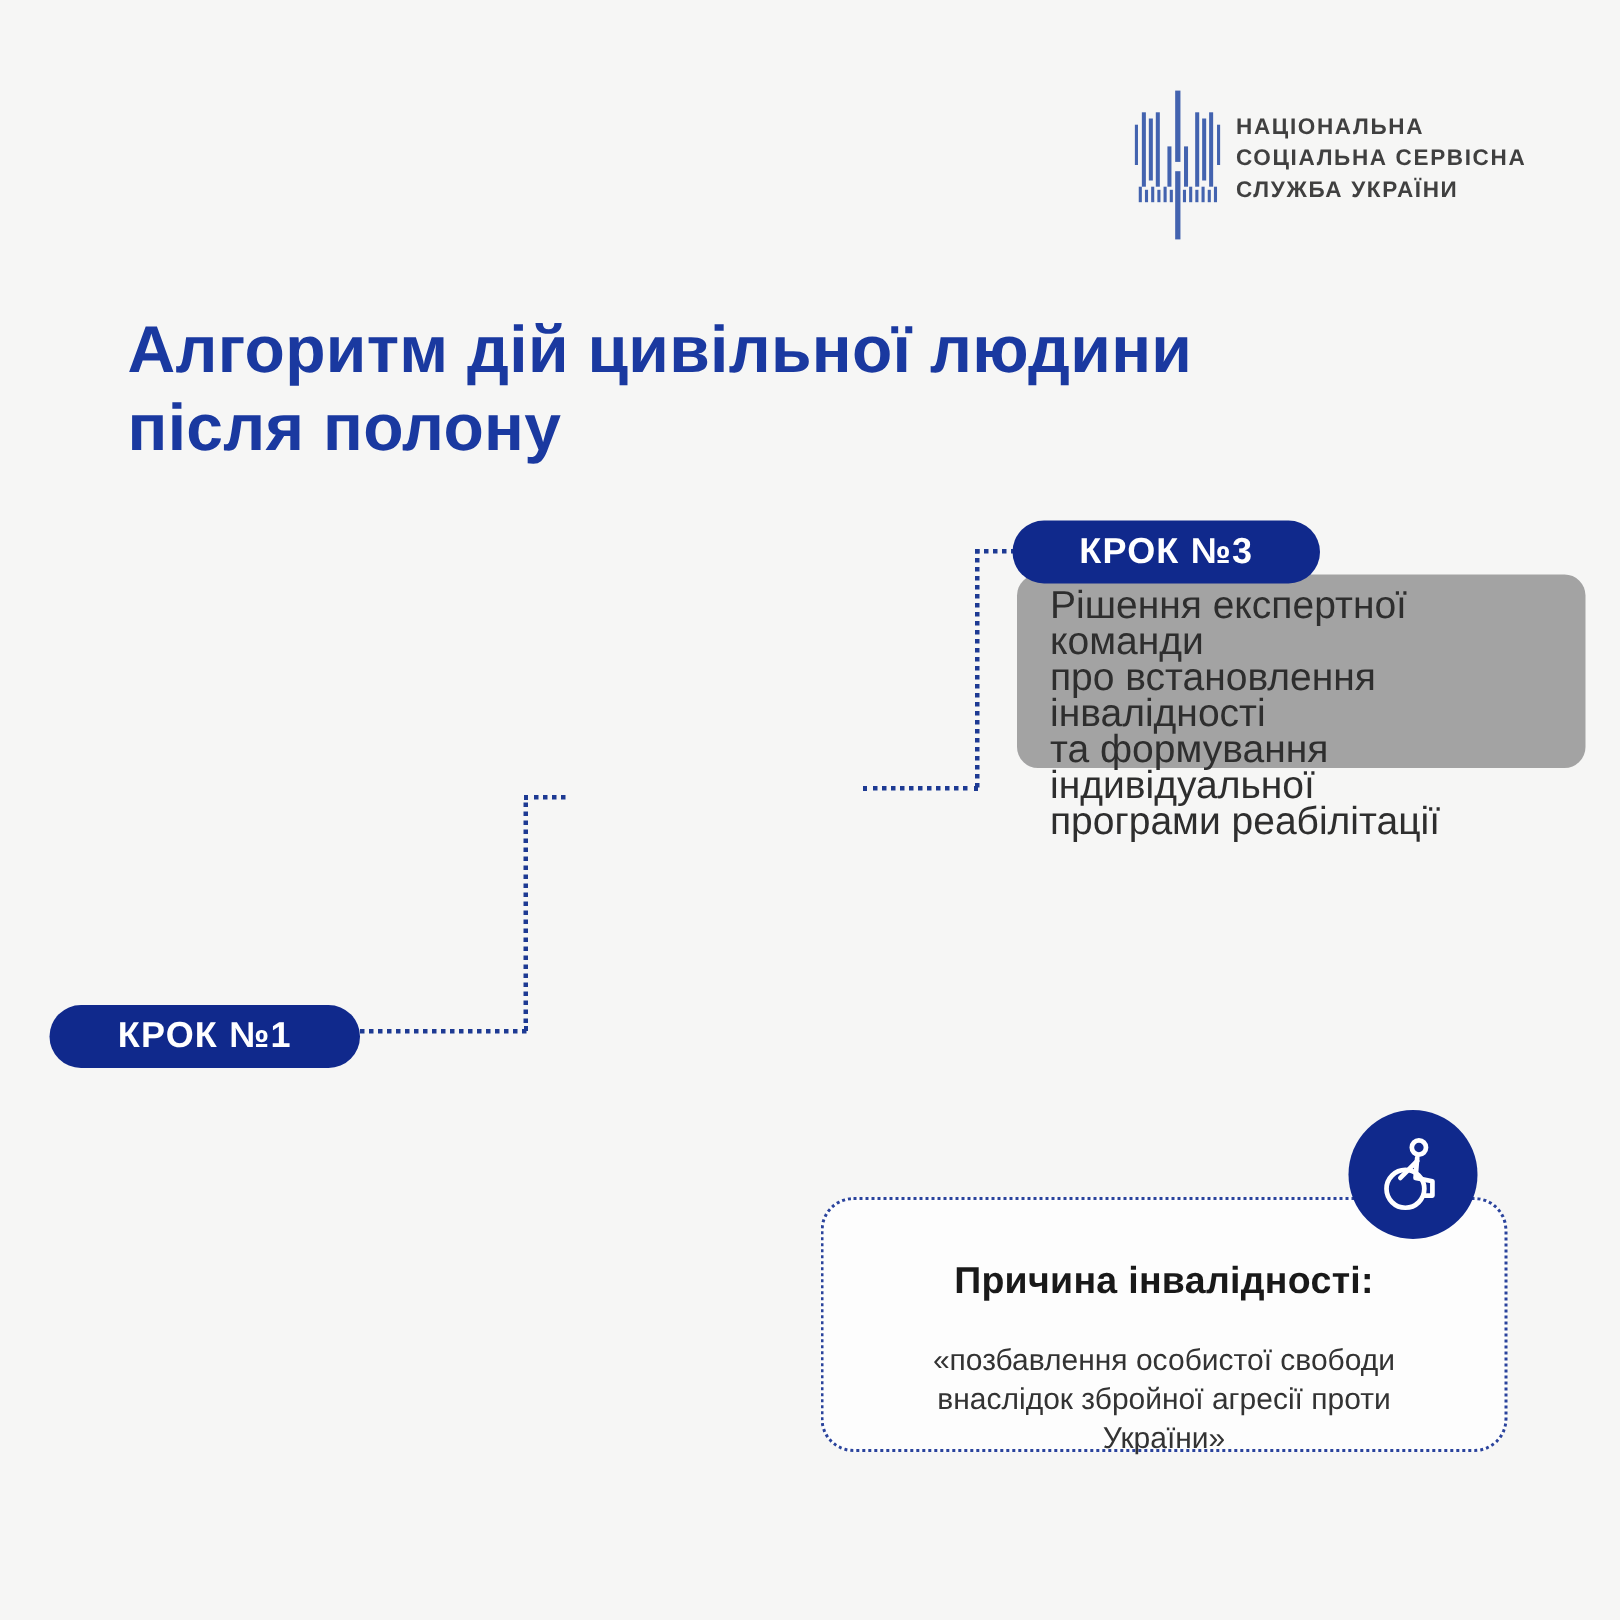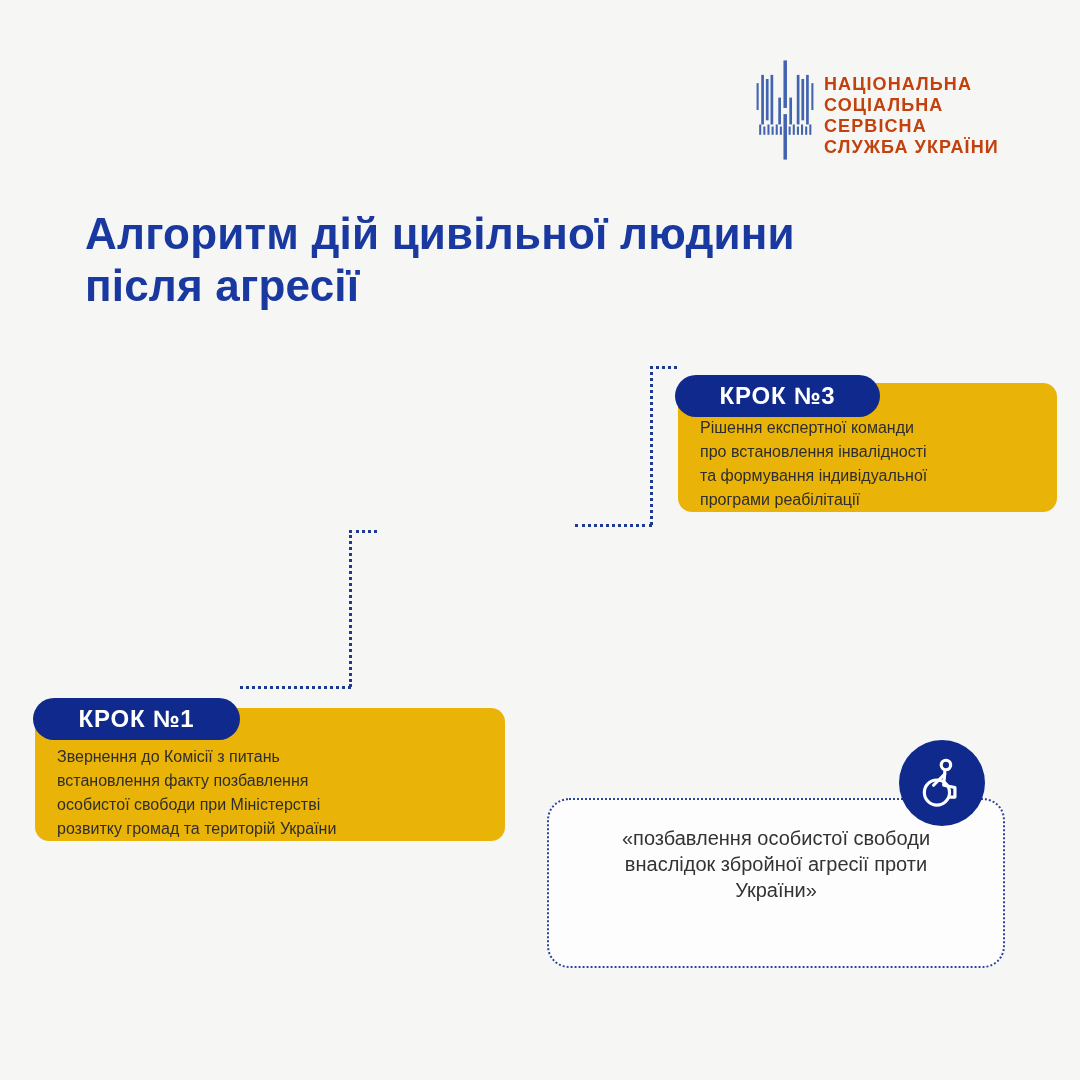--- a/index.html
+++ b/index.html
@@ -8,41 +8,41 @@
     background:#f6f6f5;overflow:hidden;
     font-family:"Liberation Sans",sans-serif;
   }
   .pre{white-space:pre-line;}
 
   
   .logo-wrap{position:absolute;left:750px;top:56px;width:300px;height:110px;}
   .trident{position:absolute;left:4px;top:4px;width:62px;height:100px;}
   .logo-text{
     position:absolute;left:74px;top:18px;width:226px;
-    color:#c2410c;font-size:18px;line-height:21px;font-weight:700;
+    color:#404040;font-size:15px;line-height:21px;font-weight:700;
     letter-spacing:1.1px;
   }
 
   
   .title{
     position:absolute;left:85px;top:208px;width:880px;
     color:#1a39a0;font-size:44px;line-height:52px;font-weight:700;
     letter-spacing:0.2px;margin:0;
   }
 
   
   .badge{
     position:absolute;height:42px;border-radius:21px;background:#10298c;
     color:#ffffff;font-weight:700;font-size:24px;letter-spacing:0.8px;
-    display:flex;align-items:center;justify-content:center;z-index:3;margin-top:28px;
+    display:flex;align-items:center;justify-content:center;z-index:3;
   }
   .stepbox{
-    position:absolute;background:#eab308;border-radius:14px;
-    color:#2e2e2e;font-size:16px;line-height:24px;z-index:2;
-    display:flex;align-items:flex-end;
+    position:absolute;background:#a3a3a3;border-radius:14px;
+    color:#2e2e2e;font-size:26px;line-height:24px;z-index:2;
+    display:flex;align-items:flex-start;
   }
   .stepbox .inner{padding:0 22px;width:100%;}
 
   .badge-3{left:675px;top:347px;width:205px;}
   .box-3  {left:678px;top:383px;width:379px;height:129px;padding-top:8px;box-sizing:border-box;}
   .badge-2{left:375px;top:512px;width:198px;}
   .box-2  {left:367px;top:547px;width:443px;height:108px;padding-top:7px;box-sizing:border-box;}
   .badge-1{left:33px;top:670px;width:207px;}
   .box-1  {left:35px;top:708px;width:470px;height:133px;padding-top:8px;box-sizing:border-box;}
 
@@ -113,47 +113,42 @@
       <rect x="45.5" y="62" width="2" height="10"></rect>
       <rect x="49.5" y="64" width="2" height="8"></rect>
       <rect x="53.5" y="62" width="2" height="10"></rect>
     </svg>
     <div class="logo-text pre">НАЦІОНАЛЬНА
 СОЦІАЛЬНА СЕРВІСНА
 СЛУЖБА УКРАЇНИ</div>
   </div>
 
   <h1 class="title pre">Алгоритм дій цивільної людини
-після агресії</h1>
+після полону</h1>
 
   <div class="conn h c3-stub"></div>
   <div class="conn v c3-vert"></div>
   <div class="conn h c3-bot"></div>
   <div class="conn h c2-stub"></div>
   <div class="conn v c2-vert"></div>
   <div class="conn h c2-bot"></div>
 
   <div class="badge badge-3">КРОК №3</div>
   <div class="stepbox box-3">
     <div class="inner pre">Рішення експертної команди
 про встановлення інвалідності
 та формування індивідуальної
 програми реабілітації</div>
   </div>
 
 
   <div class="badge badge-1">КРОК №1</div>
-  <div class="stepbox box-1">
-    <div class="inner pre">Звернення до Комісії з питань
-встановлення факту позбавлення
-особистої свободи при Міністерстві
-розвитку громад та територій України</div>
-  </div>
 
   <div class="reason">
+    <div class="reason-title">Причина інвалідності:</div>
     <div class="reason-quote pre">«позбавлення особистої свободи
 внаслідок збройної агресії проти
 України»</div>
   </div>
 
   <div class="wheel-disc">
     <svg width="54" height="54" viewBox="0 0 48 48" fill="none" stroke="#ffffff" stroke-width="2.8" stroke-linecap="round" stroke-linejoin="round" xmlns="http://www.w3.org/2000/svg">
       <circle cx="27.5" cy="8" r="4.2"></circle>
       <path d="M26.5 14 L25.5 26 L35.5 28 L35.5 36.5 L31 36.5"></path>
       <path d="M26.5 16 L16.5 26"></path>

